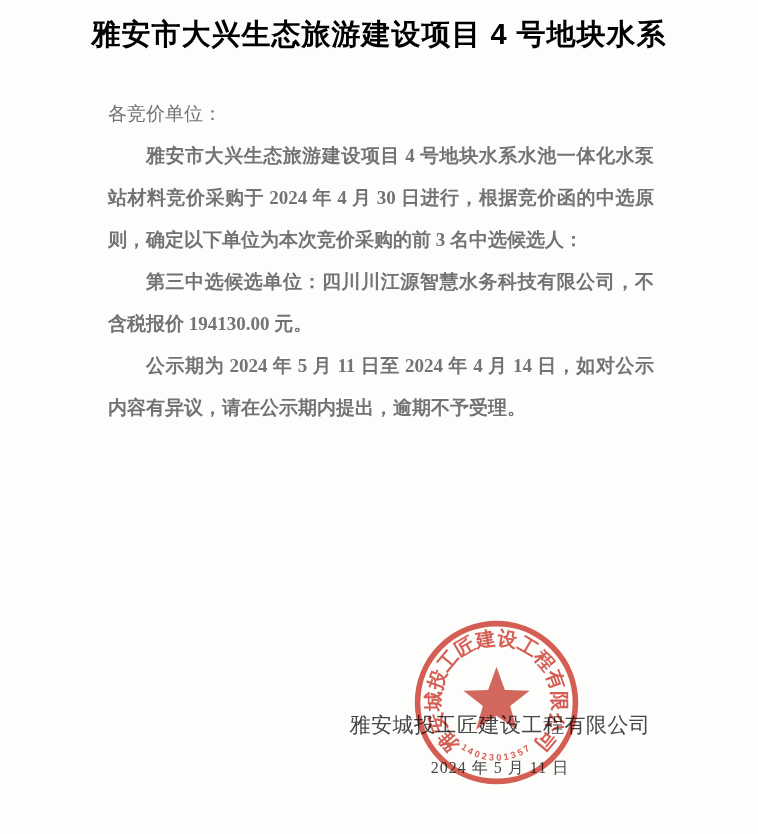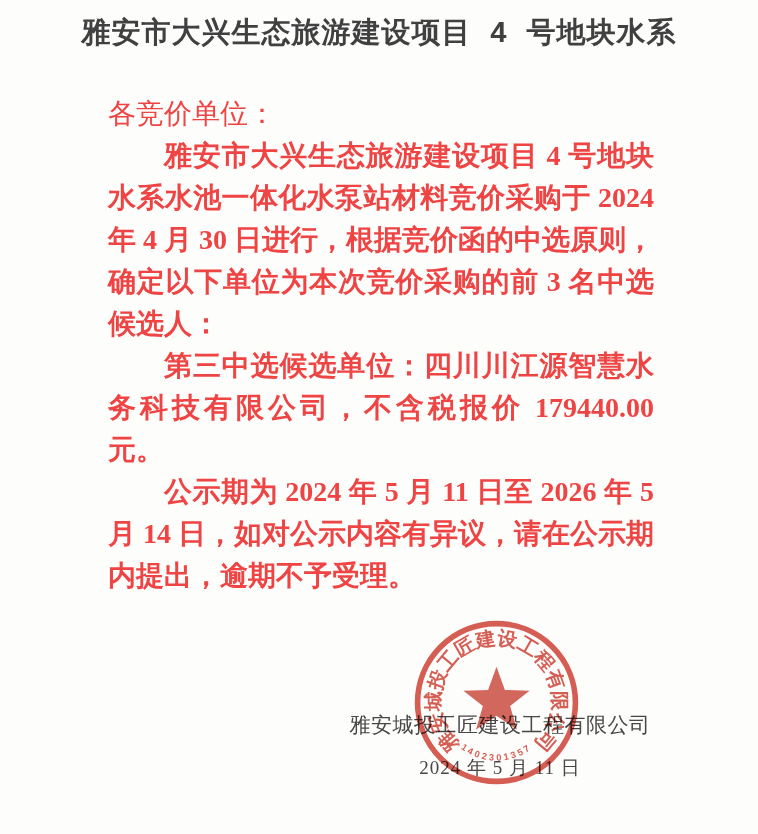--- a/index.html
+++ b/index.html
@@ -11,52 +11,52 @@
   .page {
     position: relative;
     width: 758px; height: 834px;
     background: #fdfdfc;
     font-family: "Liberation Serif", serif;
     color: #434343;
   }
   .doc-title {
     padding-top: 14px;
     text-align: center;
-    font-family: Liberation Mono, monospace;
+    font-family: Liberation Sans, sans-serif;
     font-weight: bold;
     font-size: 29px;
     line-height: 41px;
     letter-spacing: 1px;
-    color: #404040;
+    color: #000000;
   }
   .doc-body {
     margin: 38px 104px 0 108px;
-    font-size: 28px;
+    font-size: 19px;
     line-height: 42px;
     text-align: justify;
     text-justify: inter-ideograph;
-    color: #ef4444;
+    color: #737373;
   }
   .salutation { margin: 0; }
   p.para { margin: 0; text-indent: 2em; font-weight: bold; }
   .signature-block {
     position: absolute;
     left: 328px; top: 704px;
     width: 344px;
     text-align: center;
     color: #474747;
   }
   .signature-company {
     font-size: 21px;
     line-height: 42px;
     letter-spacing: 0.5px;
     white-space: nowrap;
   }
   .signature-date {
-    font-size: 19px;
+    font-size: 16px;
     line-height: 44px;
     letter-spacing: 1px;
     white-space: nowrap;
   }
   .seal {
     position: absolute;
     left: 394px; top: 600px;
     width: 205px; height: 205px;
     mix-blend-mode: multiply;
     opacity: 0.88;
@@ -72,22 +72,22 @@
 
 <div class="page">
 
   <div class="doc-title">
     <div>雅安市大兴生态旅游建设项目 4 号地块水系</div>
   </div>
 
   <div class="doc-body">
     <p class="salutation">各竞价单位：</p>
     <p class="para">雅安市大兴生态旅游建设项目 4 号地块水系水池一体化水泵站材料竞价采购于 2024 年 4 月 30 日进行，根据竞价函的中选原则，确定以下单位为本次竞价采购的前 3 名中选候选人：</p>
-    <p class="para">第三中选候选单位：四川川江源智慧水务科技有限公司，不含税报价 179440.00 元。</p>
-    <p class="para">公示期为 2024 年 5 月 11 日至 2026 年 5 月 14 日，如对公示内容有异议，请在公示期内提出，逾期不予受理。</p>
+    <p class="para">第三中选候选单位：四川川江源智慧水务科技有限公司，不含税报价 194130.00 元。</p>
+    <p class="para">公示期为 2024 年 5 月 11 日至 2024 年 4 月 14 日，如对公示内容有异议，请在公示期内提出，逾期不予受理。</p>
   </div>
 
   <div class="signature-block">
     <div class="signature-company">雅安城投工匠建设工程有限公司</div>
     <div class="signature-date">2024 年 5 月 11 日</div>
   </div>
 
   <svg class="seal" viewBox="0 0 200 200" xmlns="http://www.w3.org/2000/svg">
     <defs>
       <path id="sealTopArc" d="M 66.8,142.6 A 55,55 0 1 1 133.2,142.6" fill="none"></path>

